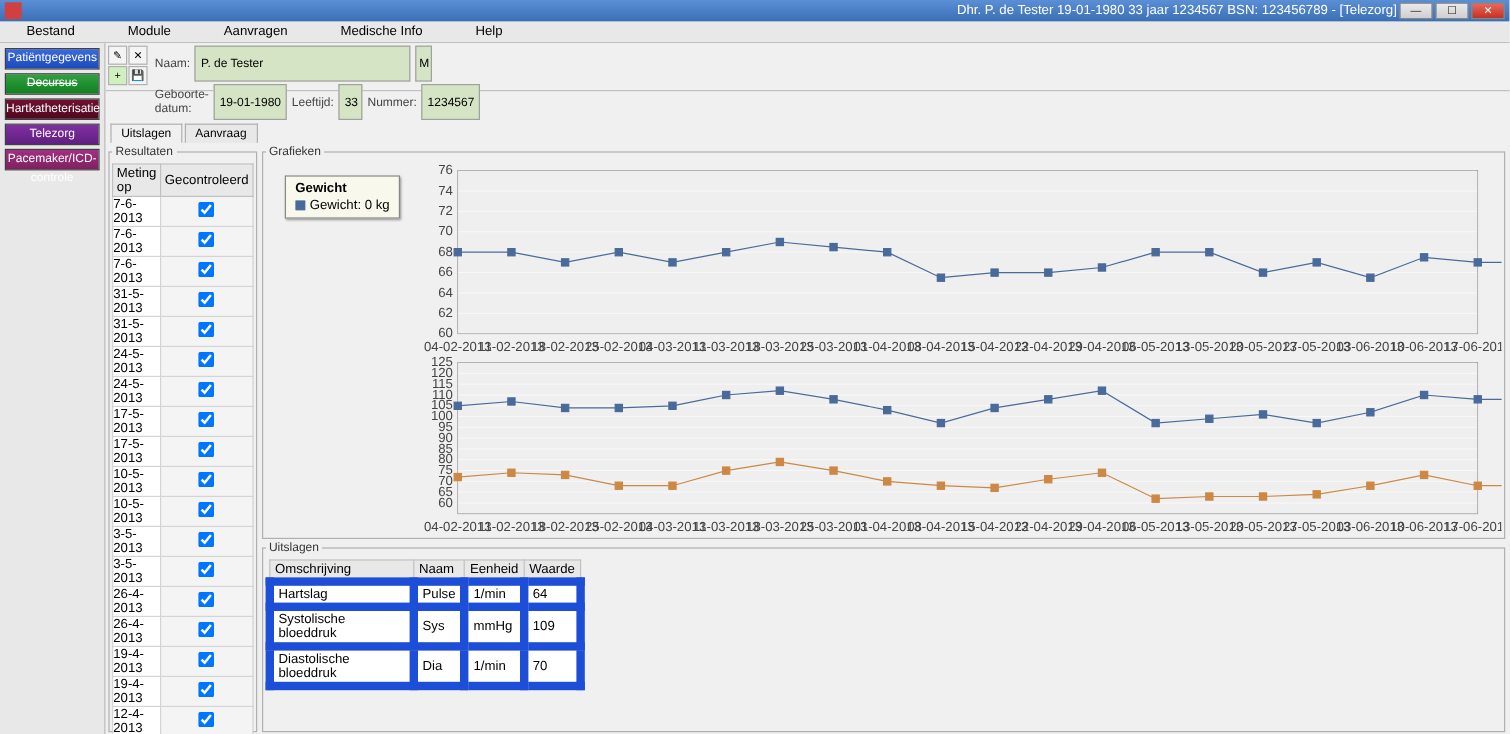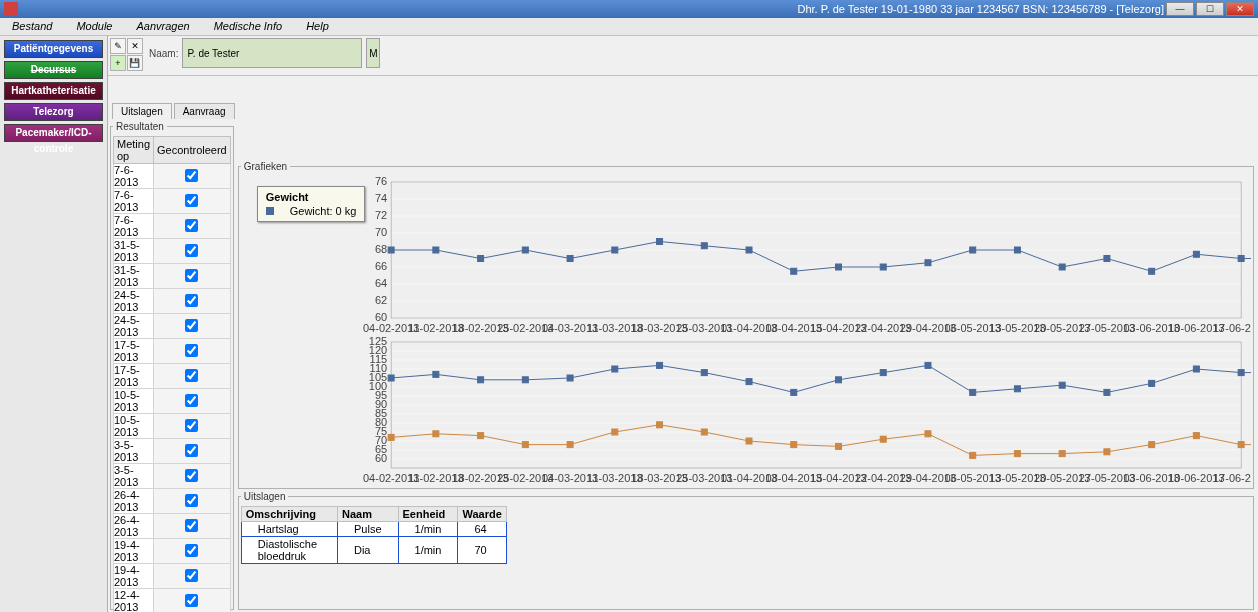--- a/index.html
+++ b/index.html
@@ -5,25 +5,25 @@
 * { box-sizing: border-box; margin: 0; padding: 0; font-family: Tahoma, Arial, sans-serif; font-size: 11px; }
 body { background: #f0f0f0; width: 1258px; height: 612px; overflow: hidden; }
 
 .titlebar { height: 18px; background: linear-gradient(to bottom, #5a8fd6, #3a6fb6); color: white; display: flex; align-items: center; padding: 0 4px; font-size: 11px; text-align: right; }
 .titlebar .icon-app { width: 14px; height: 14px; background: #d04040; margin-right: 4px; }
 .titlebar .title { flex: 1; }
 .titlebar .wbtn { width: 28px; height: 14px; margin-left: 2px; display: flex; align-items: center; justify-content: center; background: linear-gradient(#eaeaea,#cfcfcf); border: 1px solid #888; font-size: 9px; cursor: pointer; color:#222;}
 .titlebar .wbtn.close { background: linear-gradient(#e86a5a,#c83020); color: white; }
 
 .menubar { height: 18px; background: #e8e8e8; display: flex; border-bottom: 1px solid #c0c0c0; }
-.menubar .mitem { padding: 2px 12px; cursor: pointer; font-style: italic; }
+.menubar .mitem { padding: 2px 22px; cursor: pointer; }
 
 .main { display: flex; height: 576px; }
 
-.sidebar { width: 108px; background: #e8e8e8; border-right: 1px solid #b0b0b0; padding: 4px; font-weight: bold; }
+.sidebar { width: 88px; background: #e8e8e8; border-right: 1px solid #b0b0b0; padding: 4px; }
 .sidebar .navbtn { display: block; width: 100%; height: 18px; line-height: 16px; text-align: center; color: white; margin-bottom: 3px; font-size: 10px; border: 1px solid #404040; cursor: pointer; }
 .navbtn.blue { background: linear-gradient(#3a6adb,#1a4abb); }
 .navbtn.green { background: linear-gradient(#30a040,#108020); text-decoration: line-through; }
 .navbtn.darkred { background: linear-gradient(#701030,#500820); }
 .navbtn.purple { background: linear-gradient(#8030a0,#602080); }
 .navbtn.magenta { background: linear-gradient(#a03080,#802060); }
 
 .content { flex: 1; display: flex; flex-direction: column; background: #f0f0f0; }
 
 .patientbar { height: 40px; display: flex; align-items: flex-start; padding: 2px; border-bottom: 1px solid #c0c0c0; }
@@ -43,32 +43,32 @@
 
 fieldset.group { border:1px solid #b0b0b0; padding:4px 2px 2px; font-size:10px; background:#f0f0f0; }
 fieldset.group legend { font-size:10px; padding:0 3px; color:#333; }
 
 .resultaten-box { width:112px; flex-shrink:0;}
 .res-table { width:100%; border-collapse:collapse; font-size:10px; }
 .res-table th { background:#e8e8e8; border:1px solid #c0c0c0; text-align:left; padding:1px 3px; font-weight:normal; }
 .res-table td { border:1px solid #d4d4d4; padding:0 0; height:13px; background:white; }
 .res-table td.ck { text-align:center; background:#f4f4f4;}
 
-.right-col { flex:1; display:flex; flex-direction:column; gap:2px;margin-top:40px; }
+.right-col { flex:1; display:flex; flex-direction:column; gap:2px; }
 
 .chart-container { position:relative; display:flex; }
 .chart-legend-box { position:absolute; left:16px; top:10px; background:#f8f8ec; border:1px solid #888; box-shadow:1px 1px 2px rgba(0,0,0,0.4); padding:4px 8px; font-size:9px; z-index:5;}
 .chart-legend-box .lg-title { font-weight:bold; margin-bottom:2px; }
-.chart-legend-box .lg-row { display:flex; align-items:center; gap:16px; }
+.chart-legend-box .lg-row { display:flex; align-items:center; gap:4px; }
 .lg-mark { width:8px; height:8px; border:1px solid; }
 .chart-svg { width:100%; height:100%; }
 
 .ans-table { width:266px; border-collapse:collapse; font-size:10px;}
-.ans-table th { background:#e8e8e8; border:1px solid #c0c0c0; text-align:left; padding:1px 4px; font-weight:bold;}
-.ans-table td { border:1px solid #1d4ed8; padding:1px 16px; background:white;}
+.ans-table th { background:#e8e8e8; border:1px solid #c0c0c0; text-align:left; padding:1px 4px; font-weight:normal;}
+.ans-table td { border:7px solid #1d4ed8; padding:1px 4px; background:white;}
 
 .grafieken-box { flex-shrink:0; }
 .antwoorden-box { flex:1; }
 </style>
 </head>
 <body>
 
 <div class="titlebar">
   <div class="icon-app"></div>
   <div class="title">Dhr. P. de Tester 19-01-1980 33 jaar 1234567 BSN: 123456789 - [Telezorg]</div>
@@ -104,20 +104,29 @@
         <div class="pb-icons-row">
           <div class="pb-iconbtn" style="background:#d0f0c0">+</div>
           <div class="pb-iconbtn">💾</div>
         </div>
       </div>
       <div class="pb-fields">
         <div class="pb-row">
           <span class="pb-label">Naam:</span>
           <div class="pb-field" style="width:180px">P. de Tester</div>
           <div class="pb-field" style="width:14px;justify-content:center">M</div>
+        </div>
+        <div class="pb-row">
+          <span class="pb-label" style="white-space:pre-line">Geboorte-
+datum:</span>
+          <div class="pb-field">19-01-1980</div>
+          <span class="pb-label">Leeftijd:</span>
+          <div class="pb-field" style="width:20px">33</div>
+          <span class="pb-label">Nummer:</span>
+          <div class="pb-field">1234567</div>
         </div>
       </div>
     </div>
 
     <div class="tabs">
       <div class="tab active">Uitslagen</div>
       <div class="tab">Aanvraag</div>
     </div>
 
     <div class="panels">
@@ -405,20 +414,26 @@
             </tr>
               </thead>
             <tbody id="ans-body">
                 <tr>
                   <td>Hartslag</td>
                   <td>Pulse</td>
                   <td>1/min</td>
                   <td>64</td>
                 </tr>
                 <tr>
+                  <td>Systolische bloeddruk</td>
+                  <td>Sys</td>
+                  <td>mmHg</td>
+                  <td>109</td>
+                </tr>
+                <tr>
                   <td>Diastolische bloeddruk</td>
                   <td>Dia</td>
                   <td>1/min</td>
                   <td>70</td>
                 </tr>
               </tbody>
           </table>
         </fieldset>
       </div>
     </div>

